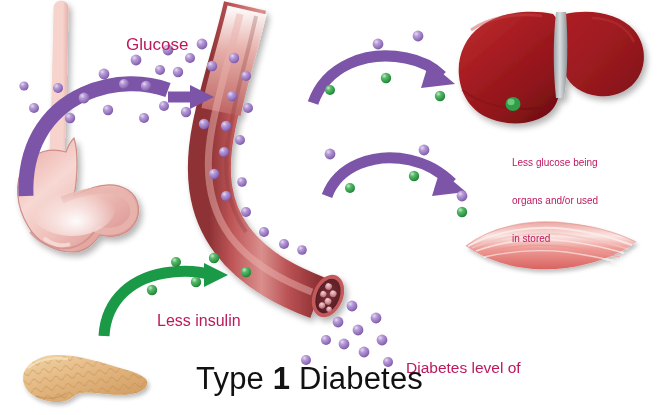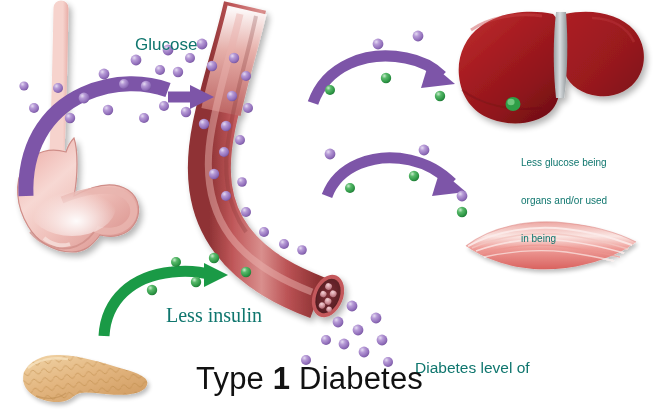--- a/index.html
+++ b/index.html
@@ -1,22 +1,22 @@
 <!DOCTYPE html>
 <html><head>
 <meta charset="utf-8">
 <style>
   html,body{margin:0;padding:0;background:#ffffff;}
   body{width:661px;height:415px;overflow:hidden;
        font-family:"Liberation Sans", sans-serif;}
   #stage{position:relative;width:661px;height:415px;background:#fff;}
   #art{position:absolute;left:0;top:0;}
-  .lbl{position:absolute;color:#0f766e;white-space:pre;line-height:1.28;margin-left:9px;}
+  .lbl{position:absolute;color:#be185d;white-space:pre;line-height:1.28;}
   #lbl-glucose{left:126px;top:34px;font-size:17px;}
-  #lbl-insulin{left:157px;top:303px;font-size:20px;font-family:Liberation Serif, serif;}
+  #lbl-insulin{left:157px;top:311px;font-size:16px;}
   #lbl-organs{left:512px;top:131px;font-size:10px;}
   #lbl-blood{left:406px;top:318px;font-size:15.5px;}
   #title{position:absolute;left:196px;top:361px;font-size:31px;color:#111;
          letter-spacing:.2px;white-space:pre;}
   #title .one{font-weight:bold;color:#141414;}
 </style>
 </head>
 <body>
 
 <div id="stage">
@@ -291,21 +291,21 @@
   </g>
 </svg>
 
 <div class="lbl" id="lbl-glucose">Glucose</div>
 
 <div class="lbl" id="lbl-insulin">Less insulin</div>
 
 <div class="lbl" id="lbl-organs">
   <div>Less glucose being</div>
   <div>organs and/or used</div>
-  <div>in being</div>
+  <div>in stored</div>
 </div>
 
 <div class="lbl" id="lbl-blood">
   <div>Diabetes level of</div>
   
 </div>
 
 <div id="title"><span>Type </span><span class="one">1</span><span> Diabetes</span></div>
 
 </div>

